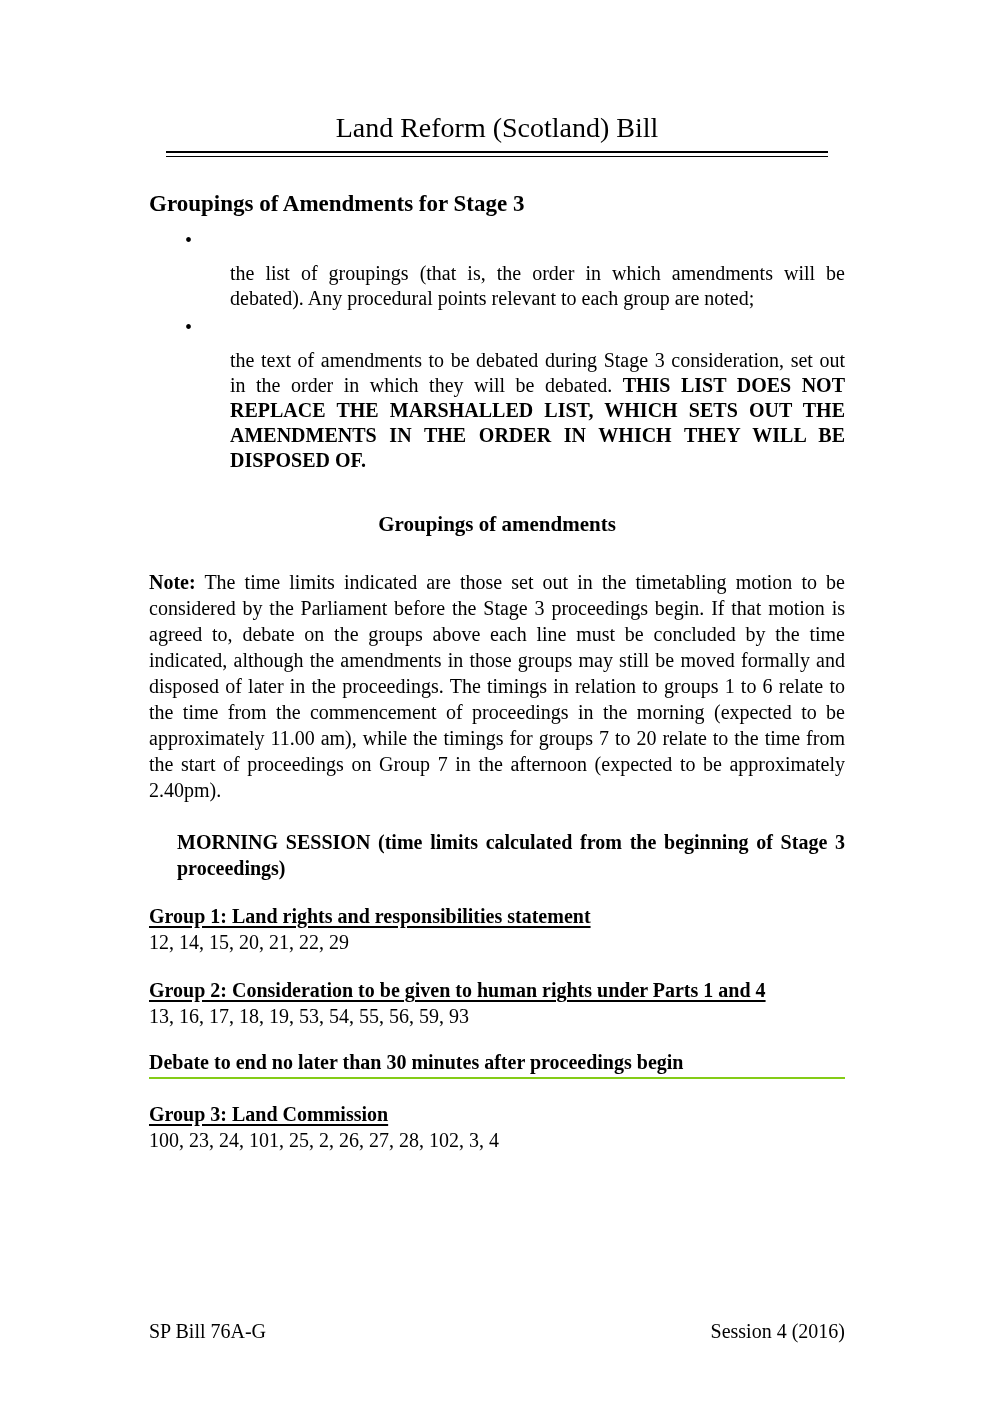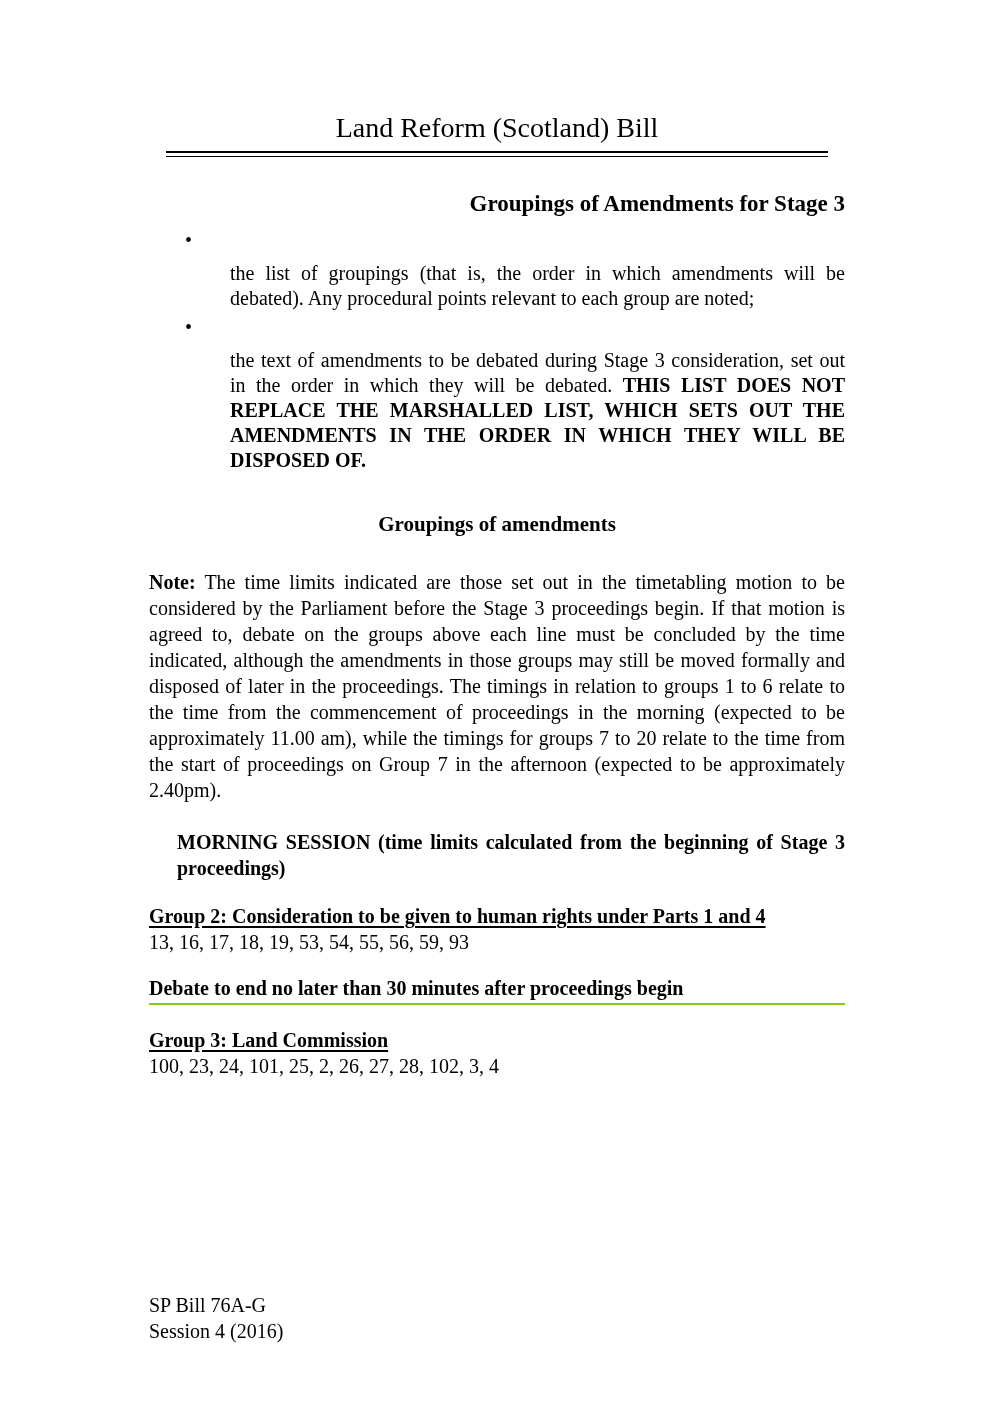--- a/index.html
+++ b/index.html
@@ -31,21 +31,21 @@
   .title-rule {
     width: 662px;
     margin: 5px auto 0;
     height: 0;
     border-top: 2.5px solid #000;
     padding-top: 3px;
     border-bottom: 1.5px solid #000;
   }
   .main-heading {
     margin-top: 32px;
-    text-align: right;
+    text-align: left;
     font-weight: bold;
     font-size: 23px;
     line-height: 30px;
   }
   .para {
     margin: 0;
     text-align: justify;
   }
   .intro {
     margin-top: 32px;
@@ -102,21 +102,20 @@
     border-bottom: 2px solid #84cc16;
     padding-bottom: 2px;
   }
   .footer {
     position: absolute;
     left: 149px;
     right: 146px;
     bottom: 57px;
     display: flex;
     justify-content: space-between;
-    flex-direction: column;
   }
 </style>
 </head>
 <body>
 
 <div class="page">
   <div class="content">
 
     <div class="doc-title">Land Reform (Scotland) Bill</div>
     <div class="title-rule"></div>
@@ -134,20 +133,24 @@
         <span class="bullet-text"><span>the text of amendments to be debated during Stage 3 consideration, set out in the order in which they will be debated.  </span><span class="bold">THIS LIST DOES NOT REPLACE THE MARSHALLED LIST, WHICH SETS OUT THE AMENDMENTS IN THE ORDER IN WHICH THEY WILL BE DISPOSED OF.</span></span>
       </div>
     </div>
 
     <div class="section-heading">Groupings of amendments</div>
 
     <p class="para note"><span class="bold">Note:</span><span> The time limits indicated are those set out in the timetabling motion to be considered by the Parliament before the Stage 3 proceedings begin.  If that motion is agreed to, debate on the groups above each line must be concluded by the time indicated, although the amendments in those groups may still be moved formally and disposed of later in the proceedings. The timings in relation to groups 1 to 6 relate to the time from the commencement of proceedings in the morning (expected to be approximately 11.00 am), while the timings for groups 7 to 20 relate to the time from the start of proceedings on Group 7 in the afternoon (expected to be approximately 2.40pm).</span></p>
 
     <p class="para session-heading">MORNING SESSION (time limits calculated from the beginning of Stage 3 proceedings)</p>
 
+    <div class="group">
+      <div class="group-heading">Group 1: Land rights and responsibilities statement</div>
+      <p class="group-amendments">12, 14, 15, 20, 21, 22, 29</p>
+    </div>
 
     <div class="group">
       <div class="group-heading">Group 2: Consideration to be given to human rights under Parts 1 and 4</div>
       <p class="group-amendments">13, 16, 17, 18, 19, 53, 54, 55, 56, 59, 93</p>
     </div>
 
     <div class="time-limit">Debate to end no later than 30 minutes after proceedings begin</div>
 
     <div class="group">
       <div class="group-heading">Group 3: Land Commission</div>

